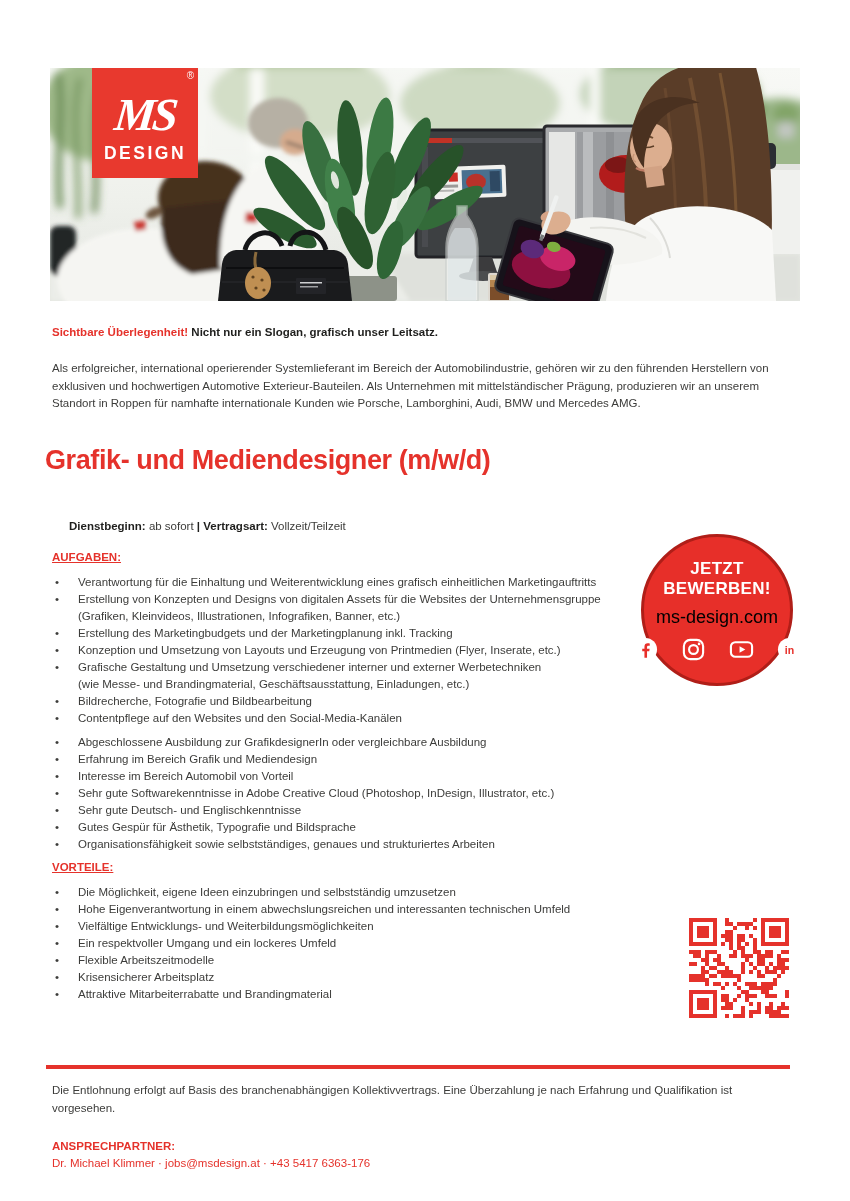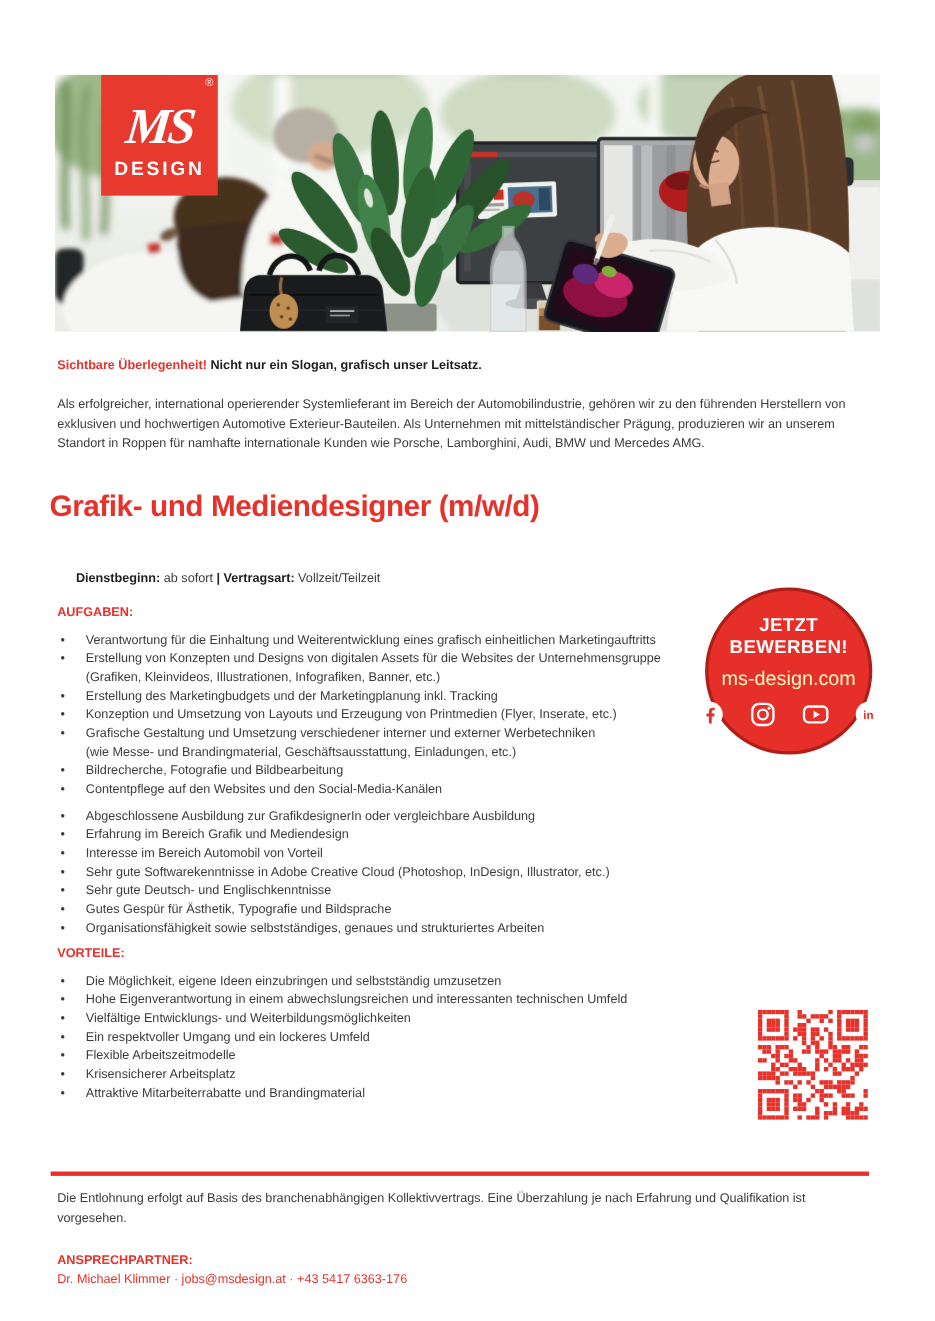--- a/index.html
+++ b/index.html
@@ -20,31 +20,31 @@
 
   .tagline{position:absolute;left:52px;top:326px;margin:0;font-size:11.5px;font-weight:bold;color:var(--text-strong);}
   .accent{color:var(--accent);}
   .b{font-weight:bold;color:var(--text-strong);}
   .intro{position:absolute;left:52px;top:360px;width:792px;margin:0;font-size:11.5px;line-height:17.5px;color:var(--text);white-space:pre-line;}
   .title{position:absolute;left:45px;top:444px;margin:0;font-size:27px;line-height:32px;font-weight:bold;letter-spacing:-0.4px;color:var(--accent);}
   .meta{position:absolute;left:52px;top:503px;margin:17px;font-size:11.5px;color:var(--text);}
 
   .sections{position:absolute;left:52px;top:550px;width:630px;}
   .section{margin-bottom:7px;}
-  .sec-h{color:var(--accent);font-weight:bold;font-size:11.5px;line-height:14px;margin-bottom:10px;}
+  .sec-h{color:var(--accent);font-weight:bold;font-size:11.5px;line-height:14px;margin-bottom:10px;text-decoration:underline;}
   .bullets{list-style:none;margin:0;padding:0;}
   .bullets li{position:relative;padding-left:26px;font-size:11.5px;line-height:17px;color:var(--text);white-space:pre-line;}
   .bullets li::before{content:"\2022";position:absolute;left:3px;top:0;color:var(--text);}
 
   .badge{position:absolute;left:641px;top:534px;width:152px;height:152px;border-radius:50%;
     background:var(--badge-fill);border:3px solid var(--badge-border);box-sizing:border-box;
     display:flex;flex-direction:column;align-items:center;justify-content:center;cursor:pointer;}
   .badge-l1,.badge-l2{font-size:17px;font-weight:bold;color:#fff;letter-spacing:.3px;line-height:20px;}
   .badge-l2{margin-bottom:8px;}
-  .badge-url{font-size:18px;color:#fef9c3;margin-bottom:9px;}
+  .badge-url{font-size:18px;color:#000000;margin-bottom:9px;}
   .badge-icons{display:flex;gap:23px;}
   .badge-icons span{display:block;width:25px;height:25px;}
   .badge-icons svg{width:25px;height:25px;display:block;}
 
   .qr{position:absolute;left:689px;top:918px;width:100px;height:100px;}
   .qr svg{display:block;}
 
   .rule{position:absolute;left:46px;top:1065px;width:744px;height:4px;background:var(--accent);}
   .note{position:absolute;left:52px;top:1082px;width:792px;margin:0;font-size:11.5px;line-height:17.5px;color:var(--text);white-space:pre-line;}
   .contact-h{position:absolute;left:52px;top:1140px;margin:0;font-size:11.5px;font-weight:bold;color:var(--accent);}

